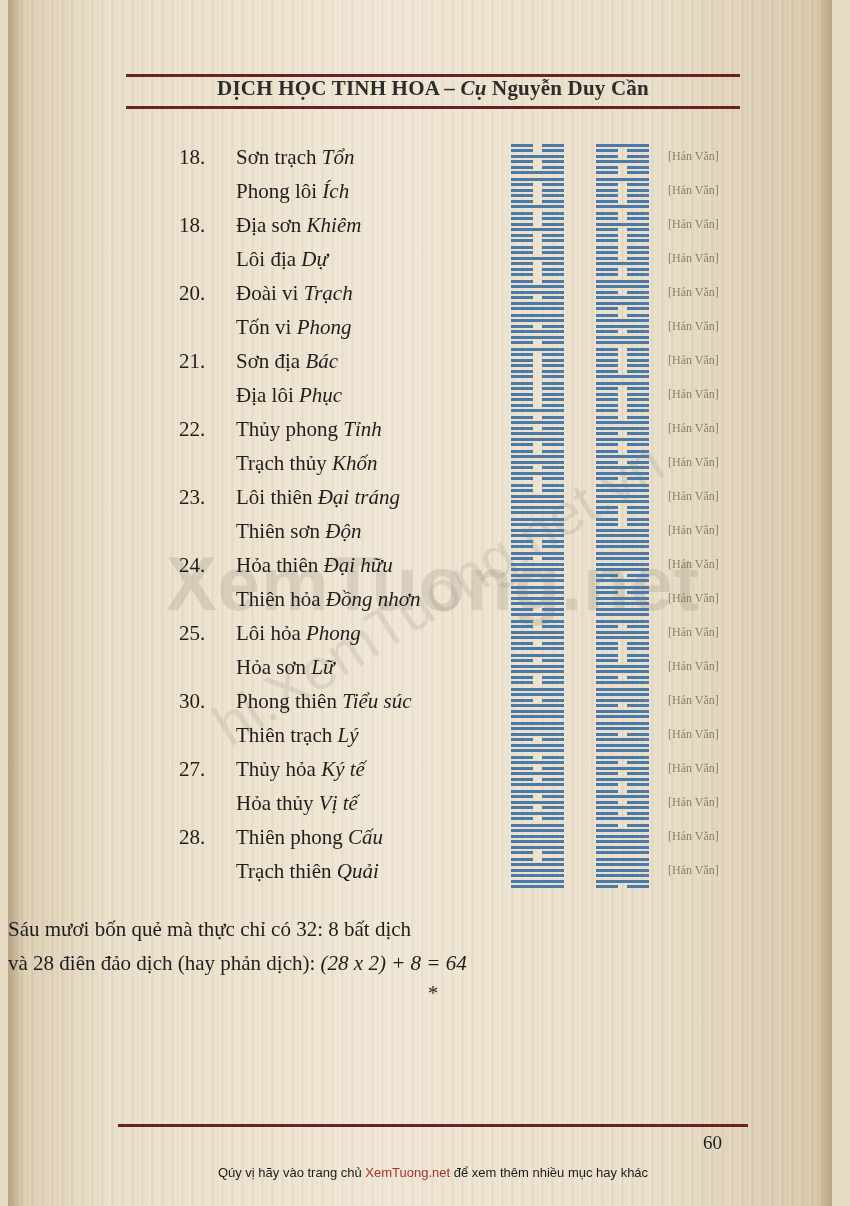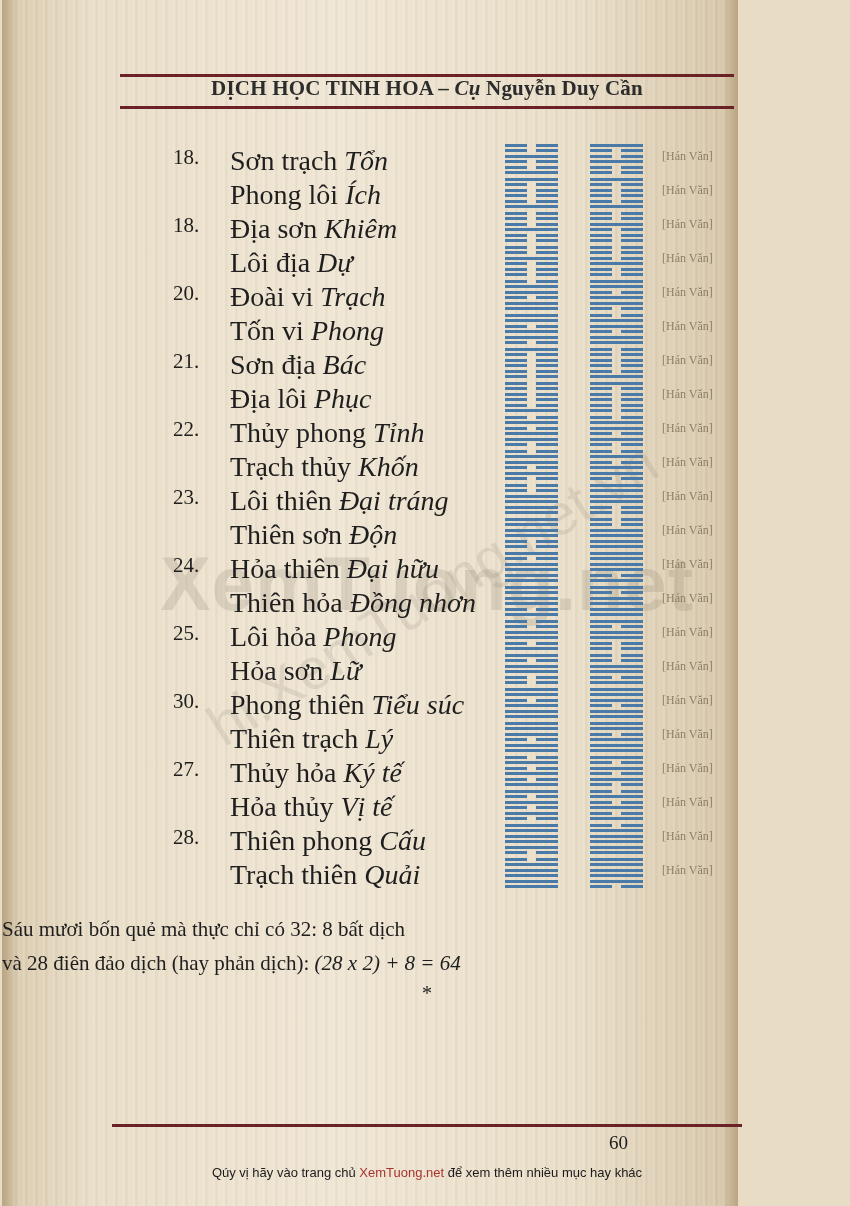--- a/index.html
+++ b/index.html
@@ -9,22 +9,22 @@
   body {
     width: 850px;
     height: 1206px;
     font-family: "Liberation Serif", serif;
     background: #e8dcc4;
     position: relative;
     overflow: hidden;
   }
   .page {
     position: absolute;
-    left: 2px; top: 0;
-    width: 736px;
+    left: 8px; top: 0;
+    width: 824px;
     height: 1206px;
     background:
       repeating-linear-gradient(90deg,
         rgba(255,255,255,0.00) 0px,
         rgba(255,255,255,0.22) 2px,
         rgba(0,0,0,0.035) 4px,
         rgba(255,255,255,0.10) 7px,
         rgba(255,255,255,0.00) 10px),
       linear-gradient(90deg, #d9c9ab 0%, #e9ddc6 12%, #efe5d2 45%, #e9ddc6 78%, #d5c4a6 100%);
   }
@@ -83,21 +83,21 @@
     top: 3px;
     width: 60px;
     text-align: center;
     font-size: 21px;
     color: #1e1e1e;
   }
   .row .name {
     position: absolute;
     left: 228px;
     top: 3px;
-    font-size: 28px;
+    font-size: 21px;
     color: #1e1e1e;
     white-space: nowrap;
   }
   .row .name i {
     font-style: italic;
   }
   .row .hex-a {
     position: absolute;
     left: 503px;
     top: 2px;

